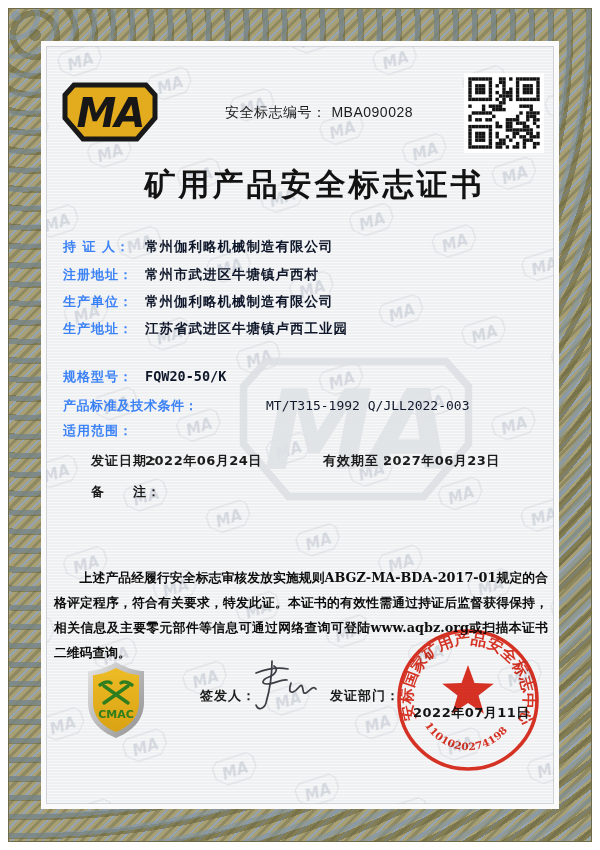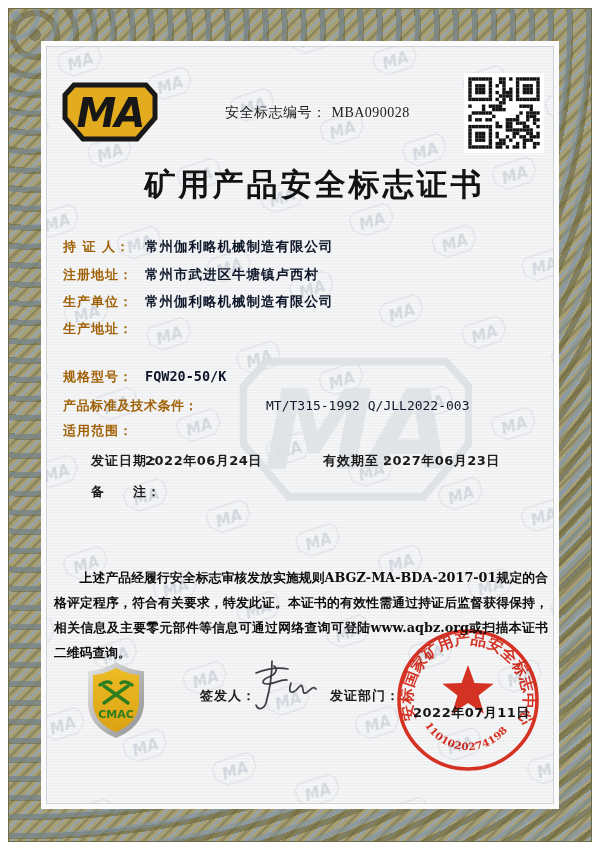--- a/index.html
+++ b/index.html
@@ -11,25 +11,25 @@
       repeating-radial-gradient(circle at 7px 7px, rgba(125,148,170,.55) 0 5px, rgba(125,148,170,0) 5px 19px),
       repeating-radial-gradient(circle at 26px 26px, rgba(96,92,52,.5) 0 6px, rgba(96,92,52,0) 6px 19px),
       repeating-linear-gradient(135deg,#8e8960 0 3px,#a89f74 3px 6px,#95a4b2 6px 8px,#a89f74 8px 11px);}
   
   .cert{position:absolute;inset:46px;background:#eff0f2;border:1px solid #cfd3d8;
         box-shadow:0 0 0 5px #fbfbfb;
         background-image:repeating-linear-gradient(0deg, rgba(255,255,255,.55) 0 1px, rgba(233,235,238,.0) 1px 3px);}
   .wm-svg{position:absolute;inset:46px;width:508px;height:758px;pointer-events:none;}
   .abs{position:absolute;}
   .cert-no{left:225px;top:104px;font-family:"DejaVu Serif","Liberation Serif",serif;font-size:14px;letter-spacing:.5px;}
-  .cert-no .num{font-family:Liberation Serif, serif;}
+  .cert-no .num{font-family:Liberation Sans, sans-serif;}
   .title{left:0;right:0;top:164px;text-align:center;font-family:"DejaVu Serif","Liberation Serif",serif;
          font-size:31px;font-weight:900;letter-spacing:3px;color:#121212;margin-left:29px;}
   .row{left:63px;width:470px;display:flex;align-items:baseline;}
-  .lbl{font-size:13px;font-weight:600;letter-spacing:1px;color:#a16207;flex:none;width:82px;}
+  .lbl{font-size:13px;font-weight:600;letter-spacing:1px;color:#3b82f6;flex:none;width:82px;}
   .row.wide .lbl{width:auto;margin-right:20px;letter-spacing:.5px;}
   .val{font-family:"DejaVu Serif","Liberation Serif",serif;font-weight:700;font-size:13.5px;color:#0f172a;letter-spacing:1px;}
   .val.tech{font-family:"DejaVu Sans Mono","Liberation Mono",monospace;font-weight:700;letter-spacing:0;}
   .val.tech2{font-family:"DejaVu Sans Mono","Liberation Mono",monospace;font-weight:400;font-size:13px;letter-spacing:0;padding-left:48px;}
   .val.scope{font-weight:600;}
   .dlabel{font-size:13px;font-weight:600;letter-spacing:1px;margin-left:28px;}
   .dval{font-size:13px;font-weight:700;letter-spacing:.5px;}
   .statement{left:54px;top:565px;width:494px;margin:0;text-align:justify;text-indent:2em;
              font-family:"DejaVu Serif","Liberation Serif",serif;font-weight:700;
              font-size:12.8px;line-height:25px;color:#0d0d0d;}
@@ -311,20 +311,21 @@
   <div class="abs row" style="top:266px">
       <span class="lbl">注册地址：</span>
       <span class="val">常州市武进区牛塘镇卢西村</span>
     </div>
   <div class="abs row" style="top:293px">
       <span class="lbl">生产单位：</span>
       <span class="val">常州伽利略机械制造有限公司</span>
     </div>
   <div class="abs row" style="top:320px">
       <span class="lbl">生产地址：</span>
+      <span class="val">江苏省武进区牛塘镇卢西工业园</span>
     </div>
   <div class="abs row" style="top:368px">
       <span class="lbl">规格型号：</span>
       <span class="val tech">FQW20-50/K</span>
     </div>
   <div class="abs row wide" style="top:397px">
       <span class="lbl">产品标准及技术条件：</span>
       <span class="val tech2">MT/T315-1992 Q/JLL2022-003</span>
     </div>
   <div class="abs row" style="top:422px">

